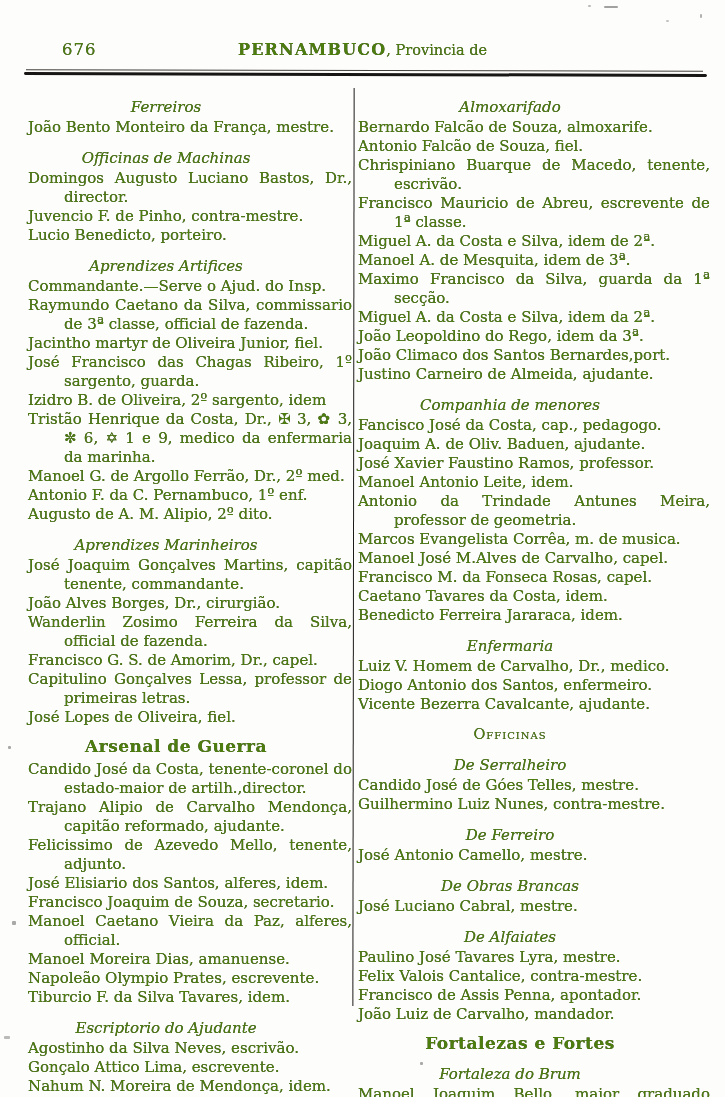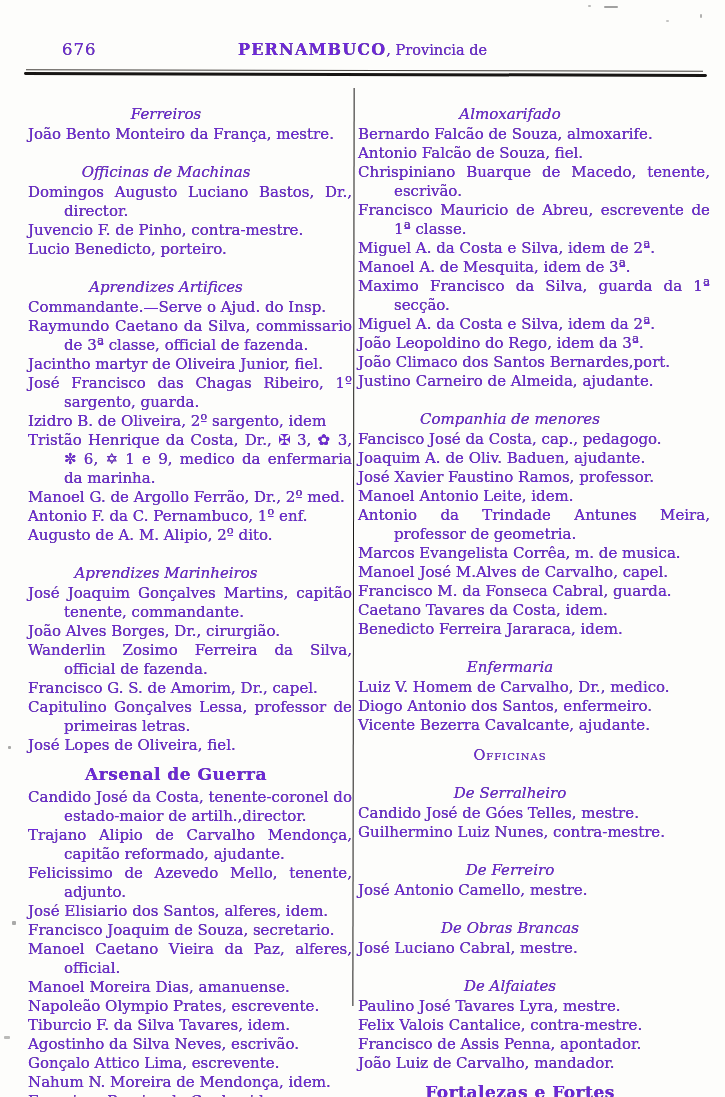--- a/index.html
+++ b/index.html
@@ -5,21 +5,21 @@
   html,body{margin:0;padding:0;}
   body{
     background:#d8d8d4;
     font-family:"DejaVu Serif","DejaVu Sans",serif;
   }
   .page{
     position:relative;
     width:725px;height:1097px;
     margin:0 auto;
     background:#fdfdfb;
-    color:#6d28d9;
+    color:#4d7c0f;
     overflow:hidden;
     text-shadow:0 0 .4px rgba(10,10,10,.75);
   }
   
   .running-head{
     position:absolute;top:38px;left:0;width:100%;height:26px;
   }
   .page-number{
     position:absolute;left:62px;top:2px;
     font-size:16.5px;letter-spacing:1px;
@@ -46,21 +46,21 @@
   .column-left{left:28px;width:324px;}
   .column-right{left:358px;width:352px;}
   .column-divider{
     position:absolute;left:353px;top:88px;height:918px;width:1.4px;
     background:#1c1a18;transform:rotate(.08deg);
   }
   .section{margin-top:0;}
   .heading{
     text-align:center;
     padding-right:48px;      
-    margin-top:19px;margin-bottom:1px;
+    margin-top:12px;margin-bottom:1px;
     white-space:nowrap;
   }
   .heading.italic{font-style:italic;}
   .heading.smallcaps{font-variant:small-caps;letter-spacing:1px;font-size:14.5px;margin-top:11px;}
   .heading.bold{
     font-weight:bold;font-size:17px;letter-spacing:.5px;
     margin-top:10px;margin-bottom:4px;padding-right:28px;
   }
   .entry{
     padding-left:36px;text-indent:-36px;
@@ -140,20 +140,21 @@
         <div class="entry">Trajano Alipio de Carvalho Mendonça, capitão reformado, ajudante.</div>
         <div class="entry">Felicissimo de Azevedo Mello, tenente, adjunto.</div>
         <div class="entry">José Elisiario dos Santos, alferes, idem.</div>
         <div class="entry">Francisco Joaquim de Souza, secretario.</div>
         <div class="entry">Manoel Caetano Vieira da Paz, alferes, official.</div>
         <div class="entry">Manoel Moreira Dias, amanuense.</div>
         <div class="entry">Napoleão Olympio Prates, escrevente.</div>
         <div class="entry">Tiburcio F. da Silva Tavares, idem.</div>
       </div>
       <div class="section">
+        <div class="heading italic">Escriptorio do Ajudante</div>
         <div class="entry">Agostinho da Silva Neves, escrivão.</div>
         <div class="entry">Gonçalo Attico Lima, escrevente.</div>
         <div class="entry">Nahum N. Moreira de Mendonça, idem.</div>
         <div class="entry">Francisco Pereira da Cunha, idem.</div>
         <div class="entry">José Satyro Barbosa, idem.</div>
       </div>
     </div>
   <div class="column column-right">
       <div class="section">
         <div class="heading italic">Almoxarifado</div>
@@ -171,21 +172,21 @@
       </div>
       <div class="section">
         <div class="heading italic">Companhia de menores</div>
         <div class="entry">Fancisco José da Costa, cap., pedagogo.</div>
         <div class="entry">Joaquim A. de Oliv. Baduen, ajudante.</div>
         <div class="entry">José Xavier Faustino Ramos, professor.</div>
         <div class="entry">Manoel Antonio Leite, idem.</div>
         <div class="entry">Antonio da Trindade Antunes Meira, professor de geometria.</div>
         <div class="entry">Marcos Evangelista Corrêa, m. de musica.</div>
         <div class="entry">Manoel José M.Alves de Carvalho, capel.</div>
-        <div class="entry">Francisco M. da Fonseca Cabral, guarda.</div>
+        <div class="entry">Francisco M. da Fonseca Rosas, capel.</div>
         <div class="entry">Caetano Tavares da Costa, idem.</div>
         <div class="entry">Benedicto Ferreira Jararaca, idem.</div>
       </div>
       <div class="section">
         <div class="heading italic">Enfermaria</div>
         <div class="entry">Luiz V. Homem de Carvalho, Dr., medico.</div>
         <div class="entry">Diogo Antonio dos Santos, enfermeiro.</div>
         <div class="entry">Vicente Bezerra Cavalcante, ajudante.</div>
       </div>
       <div class="section">

